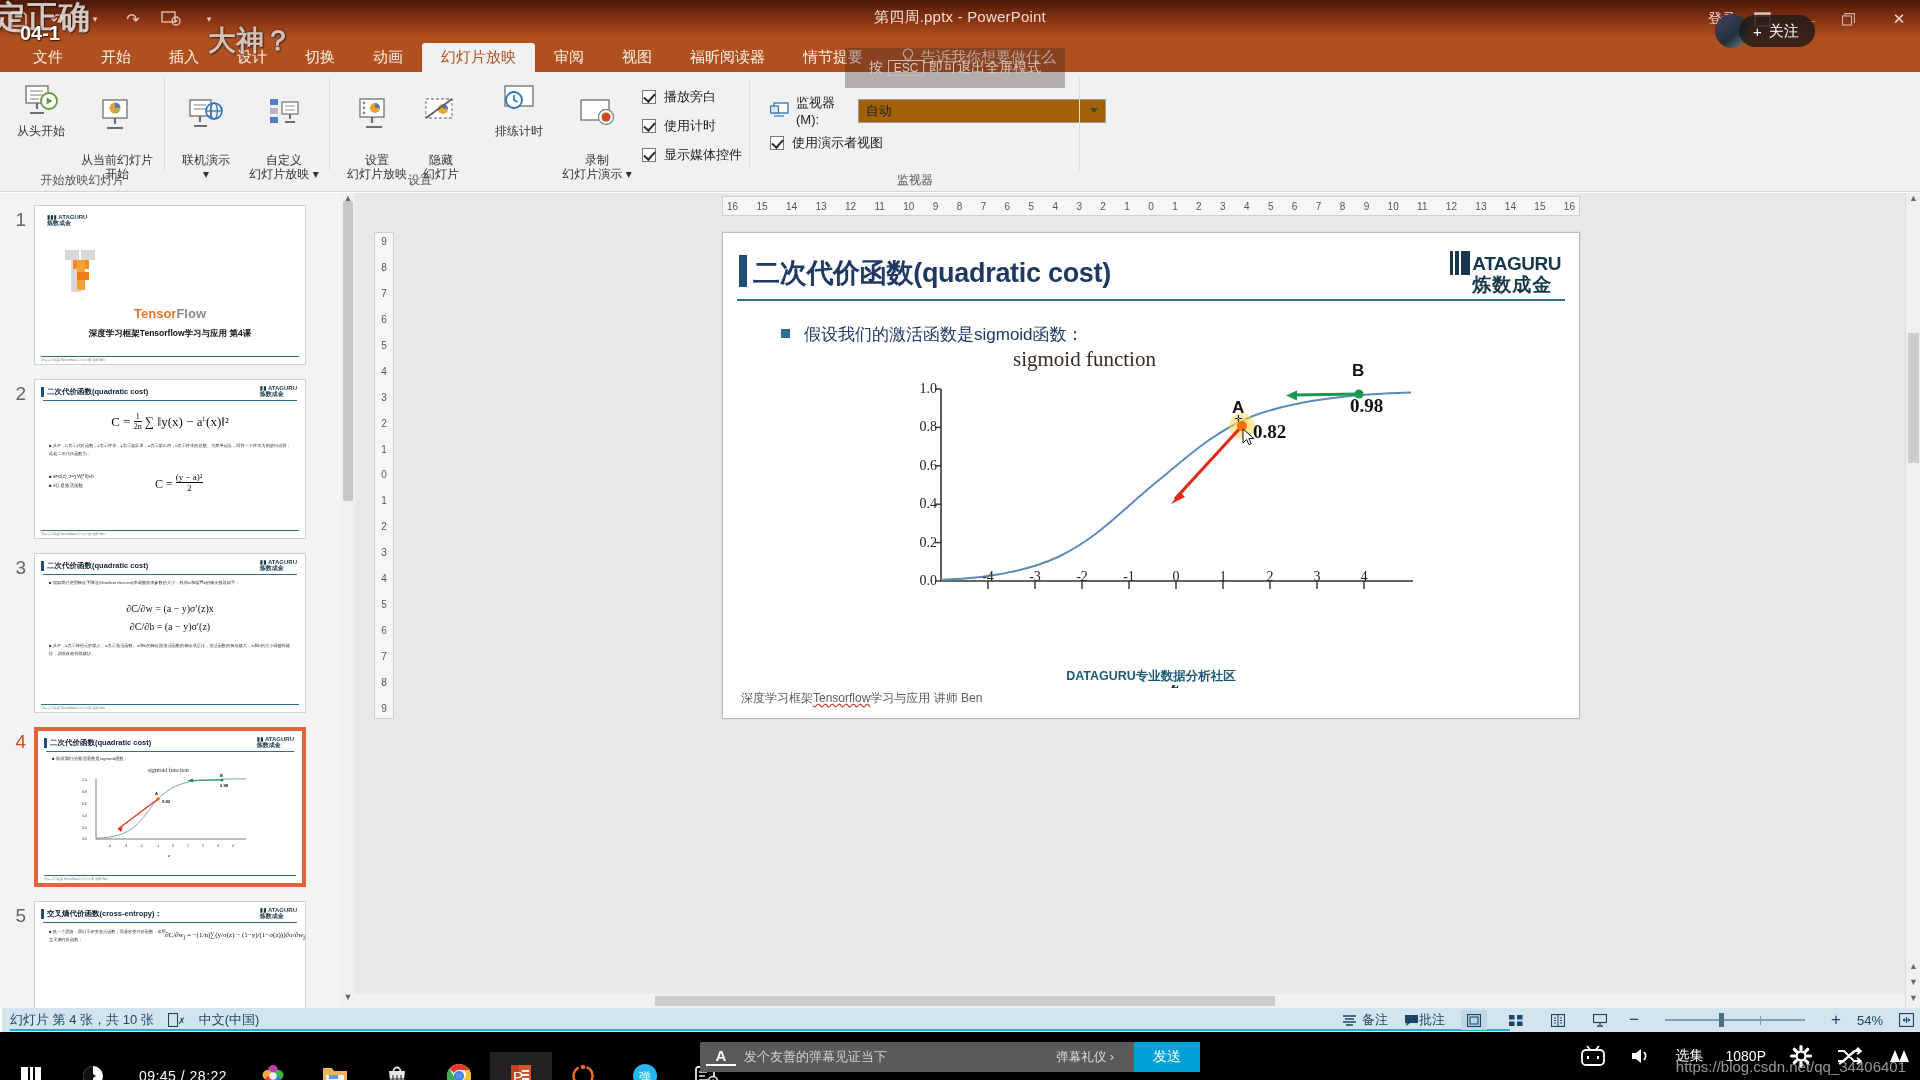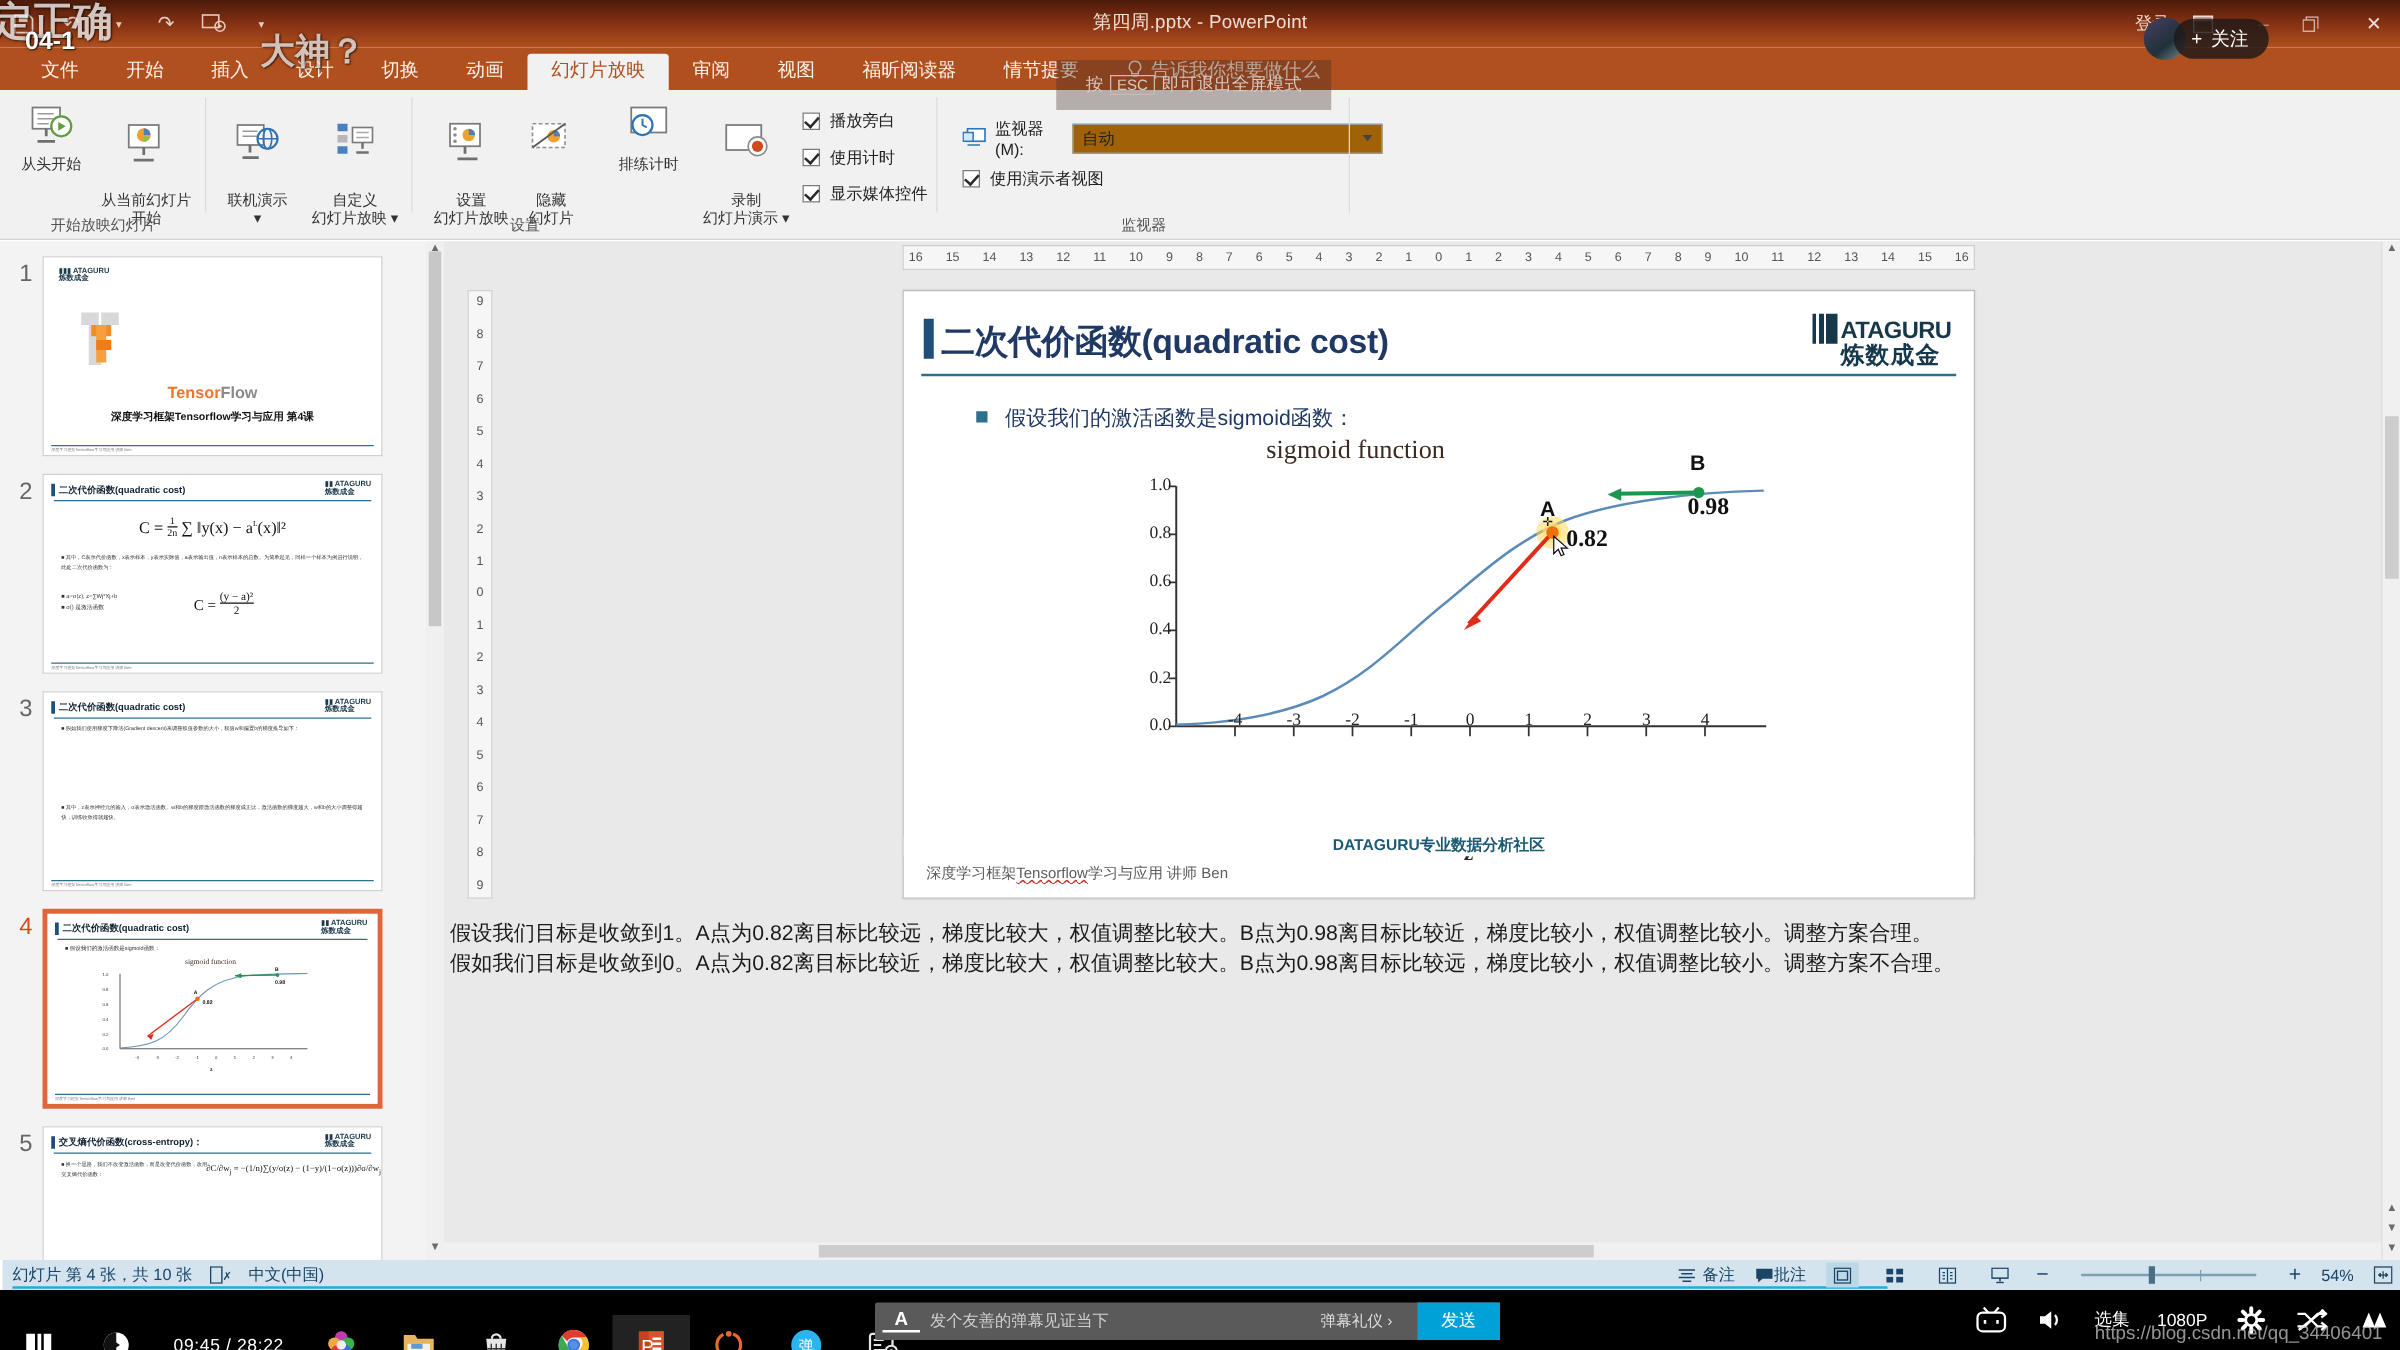--- a/index.html
+++ b/index.html
@@ -496,20 +496,23 @@
     </div>
 
     <div class="thumb-row" style="top:360px;">
       <div class="thumb-num">3</div>
       <div class="thumb" style="height:160px;">
         <div class="ms">
           <div class="ms-title" style="left:12px;">二次代价函数(quadratic cost)</div>
           <div class="ms-logo">▮▮ ATAGURU<br>炼数成金</div>
           <div class="ms-rule"></div>
           <div style="position:absolute;left:14px;top:25px;right:12px;font-size:4.2px;color:#333;line-height:1.9;">■ 假如我们使用梯度下降法(Gradient descent)来调整权值参数的大小，权值w和偏置b的梯度推导如下：</div>
+          <div style="position:absolute;left:0;right:0;top:46px;text-align:center;font-family:'Liberation Serif',serif;font-size:10px;color:#111;line-height:1.75;">
+            ∂C/∂w = (a − y)σ′(z)x<br>∂C/∂b = (a − y)σ′(z)
+          </div>
           <div style="position:absolute;left:14px;top:88px;right:12px;font-size:4.2px;color:#333;line-height:1.9;">■ 其中，z表示神经元的输入，σ表示激活函数。w和b的梯度跟激活函数的梯度成正比，激活函数的梯度越大，w和b的大小调整得越快，训练收敛得就越快。</div>
           <div class="ms-foot"></div>
           <div class="ms-foot2">深度学习框架Tensorflow学习与应用 讲师 Ben</div>
         </div>
       </div>
     </div>
 
     <div class="thumb-row" style="top:534px;">
       <div class="thumb-num" style="color:#d2491a;">4</div>
       <div class="thumb sel" style="height:160px;">
@@ -734,24 +737,20 @@
       <div style="position:absolute;left:341px;top:62px;font-size:10px;color:#111;">✛</div>
     </div>
 
     <div class="sl-footrule"></div>
     <div class="sl-footlbl"><span>DATAGURU专业数据分析社区</span></div>
     <div class="sl-footnote">
       <span>深度学习框架</span><u>Tensorflow</u><span>学习与应用  讲师 Ben</span>
     </div>
   </div>
 
-  <div class="notes">
-    <div>假设我们目标是收敛到1。A点为0.82离目标比较远，梯度比较大，权值调整比较大。B点为0.98离目标比较近，梯度比较小，权值调整比较小。调整方案合理。</div>
-    <div>假如我们目标是收敛到0。A点为0.82离目标比较近，梯度比较大，权值调整比较大。B点为0.98离目标比较远，梯度比较小，权值调整比较小。调整方案不合理。</div>
-  </div>
 
   <div class="edit-scroll" style="right:0;">
     <div class="btn" style="top:0;">▲</div>
     <div class="bar"></div>
     <div class="btn" style="bottom:32px;">▲</div>
     <div class="btn" style="bottom:16px;">▼</div>
     <div class="btn" style="bottom:0;">▼</div>
   </div>
   <div class="hscroll">
     <div class="bar"></div>

